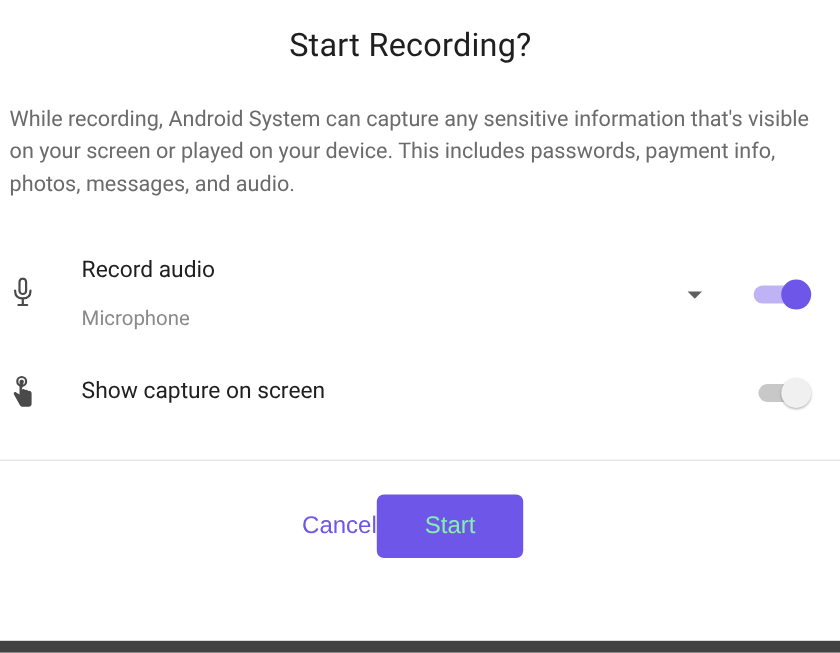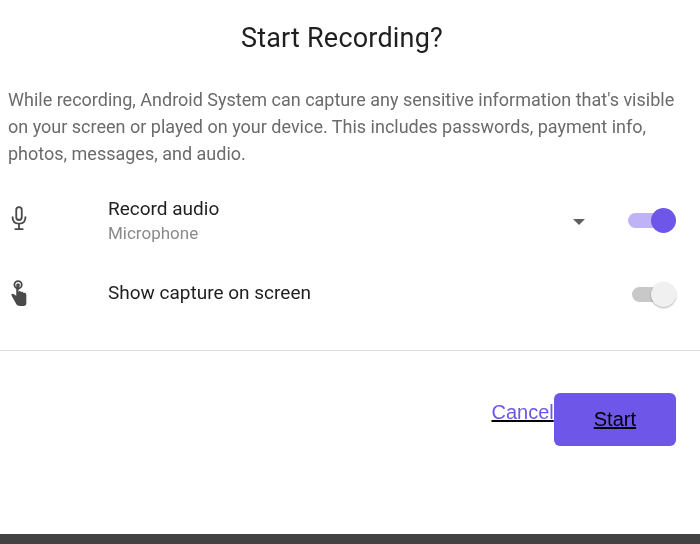--- a/index.html
+++ b/index.html
@@ -22,28 +22,27 @@
       font-weight: 400;
       text-align: center;
       color: #1f1f1f;
       margin-bottom: 32px;
       letter-spacing: 0.2px;
     }
     .body-text {
       font-size: 18px;
       line-height: 1.5;
       color: #6b6b6b;
-      margin-bottom: 20px;
+      margin-bottom: 36px;
     }
     .option-row {
       display: flex;
       align-items: center;
       padding: 10px 0;
       min-height: 56px;
-      gap: 40px;
     }
     .option-icon {
       width: 32px;
       flex-shrink: 0;
       display: flex;
       align-items: center;
       justify-content: flex-start;
       color: #4a4a4a;
     }
     .option-text {
@@ -52,21 +51,21 @@
     }
     .option-title {
       font-size: 19px;
       color: #1f1f1f;
       line-height: 1.3;
     }
     .option-subtitle {
       font-size: 17px;
       color: #8a8a8a;
       line-height: 1.3;
-      margin-top: 0;
+      margin-top: 17px;
     }
     .option-right {
       display: flex;
       align-items: center;
       gap: 42px;
     }
     .chevron {
       color: #5f5f5f;
     }
     .switch {
@@ -112,42 +111,40 @@
         right: 0;
     }
     .divider {
       height: 1px;
       background: #e0e0e0;
       margin: 28px -24px 0 -24px;
     }
     .footer {
       display: flex;
       align-items: center;
-      justify-content: flex-end;
-      padding: 28px 24px 28px 40px;
-      text-decoration: underline;
+      justify-content: center;
+      padding: 28px 52px 28px 40px;
     }
     .cancel {
       font-size: 20px;
       font-weight: 500;
       color: #6e56e8;
       background: none;
       border: none;
       cursor: pointer;
     }
     .start {
       font-size: 20px;
       font-weight: 500;
-      color: #000000;
+      color: #86efac;
       background: #6e56e8;
       border: none;
       border-radius: 6px;
       padding: 15px 40px;
       cursor: pointer;
-      margin-top: 14px;
     }
     .bottom-bar {
       position: absolute;
       bottom: 0;
       left: 0;
       right: 0;
       height: 10px;
       background: #424242;
     }
     .row-gap {

